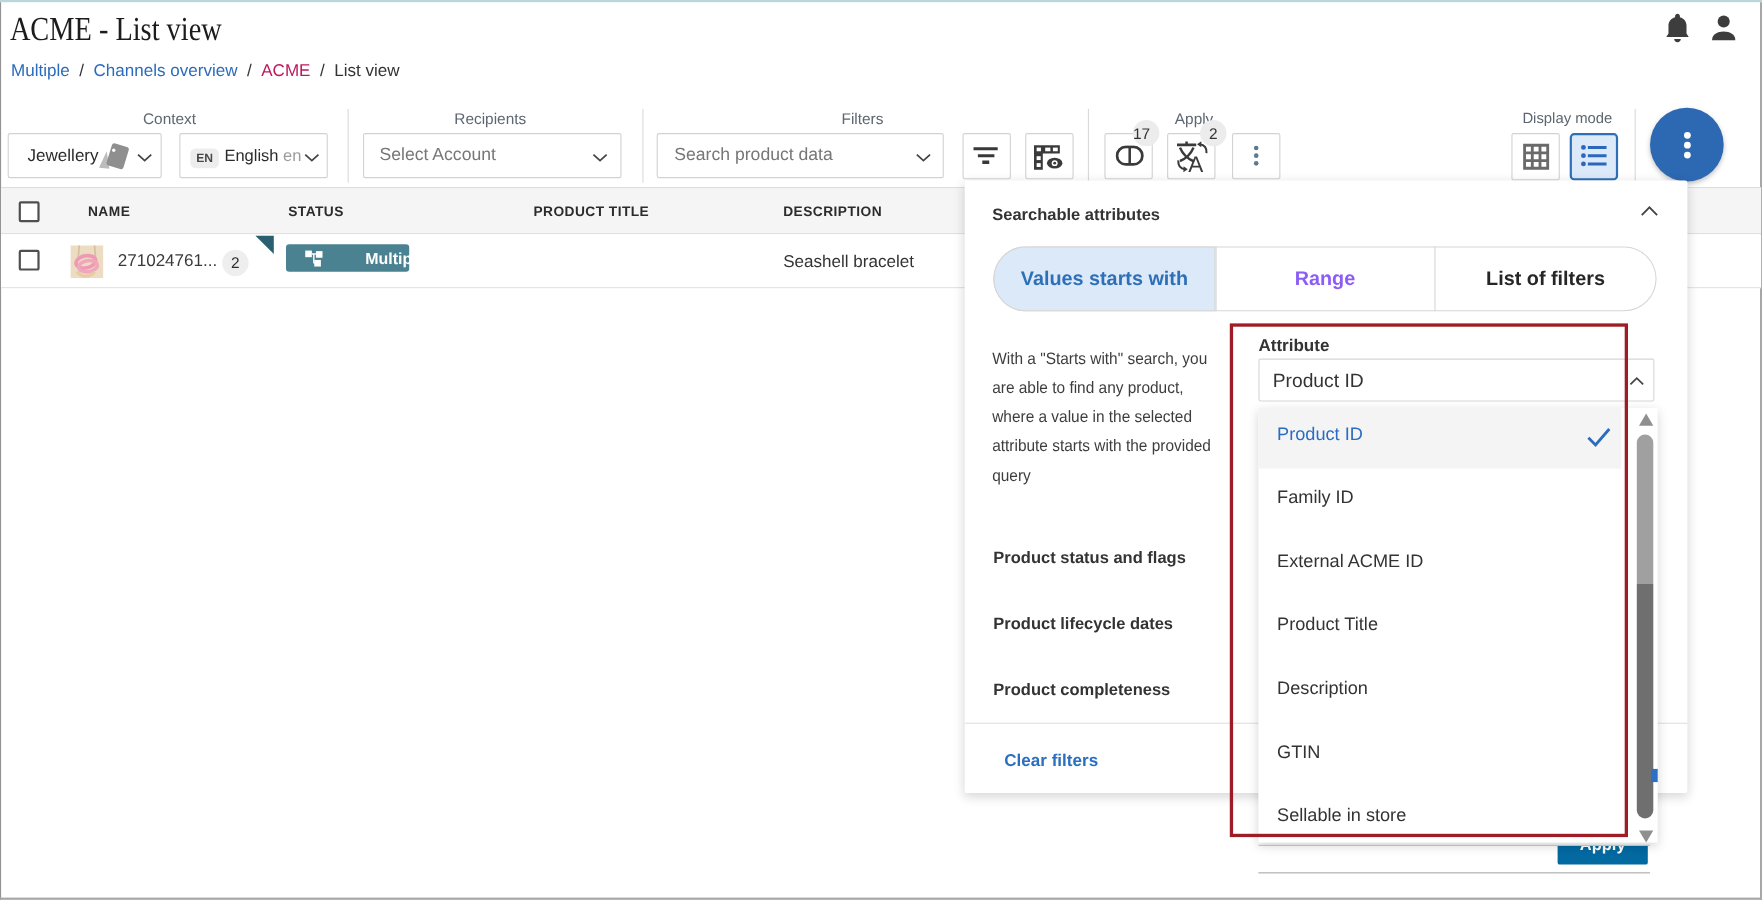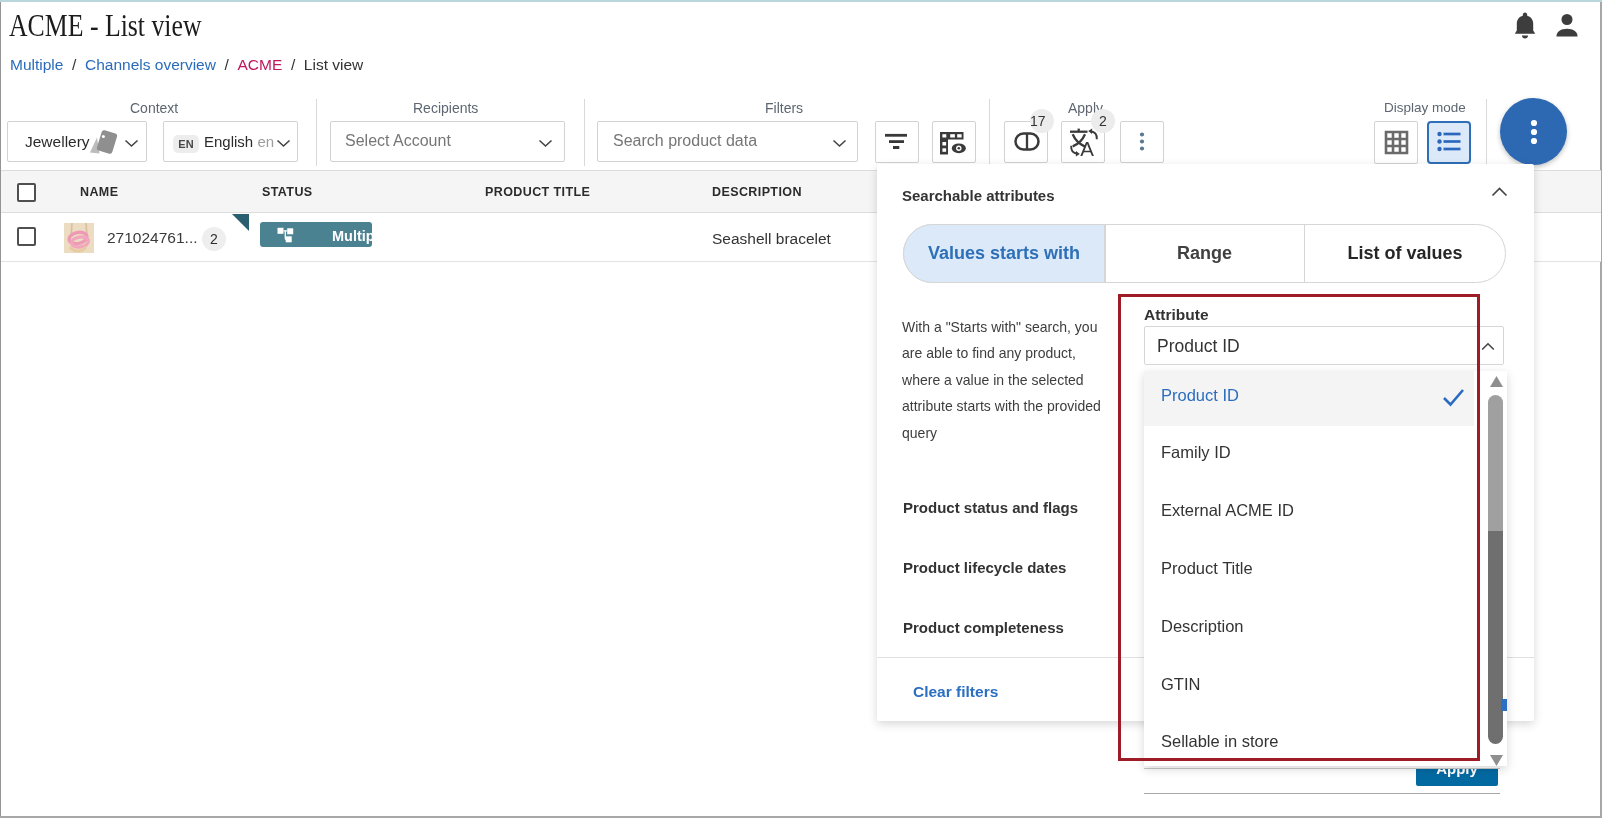--- a/index.html
+++ b/index.html
@@ -184,22 +184,22 @@
 <div class="abs" style="left:902px;top:187px;font-size:15px;font-weight:bold;color:#333;">Searchable attributes</div>
 <svg class="abs" style="left:1491px;top:187px;" width="17" height="10" viewBox="0 0 17 10">
     <path d="M1.5 8.5 L8.5 1.5 L15.5 8.5" fill="none" stroke="#454545" stroke-width="1.7"></path>
   </svg>
 
 <div class="abs" style="left:903px;top:224px;width:603px;height:59px;border:1px solid #d6d6d6;border-radius:30px;background:#fff;"></div>
 <div class="abs" style="left:903px;top:224px;width:202px;height:59px;background:#dce9f8;border:1px solid #d6d6d6;border-radius:30px 0 0 30px;"></div>
 <div class="abs" style="left:1105px;top:224px;width:1px;height:59px;background:#d6d6d6;"></div>
 <div class="abs" style="left:1304px;top:224px;width:1px;height:59px;background:#d6d6d6;"></div>
 <div class="abs" style="left:903px;top:243px;width:202px;text-align:center;font-size:18px;font-weight:bold;color:#2e70b8;">Values starts with</div>
-<div class="abs" style="left:1105px;top:243px;width:199px;text-align:center;font-size:18px;font-weight:bold;color:#404040;">Range</div>
-<div class="abs" style="left:1304px;top:243px;width:202px;text-align:center;font-size:18px;font-weight:bold;color:#262626;">List of values</div>
+<div class="abs" style="left:1105px;top:243px;width:199px;text-align:center;font-size:18px;font-weight:bold;color:#8b5cf6;">Range</div>
+<div class="abs" style="left:1304px;top:243px;width:202px;text-align:center;font-size:18px;font-weight:bold;color:#262626;">List of filters</div>
 
 <div class="abs" style="left:902px;top:313.5px;font-size:15px;color:#3d3d3d;line-height:26.5px;white-space:nowrap;transform:scaleX(0.935);transform-origin:0 0;">With a "Starts with" search, you<br>are able to find any product,<br>where a value in the selected<br>attribute starts with the provided<br>query</div>
 
 <div class="abs" style="left:1144px;top:306px;font-size:15.5px;font-weight:bold;color:#333;">Attribute</div>
 <div class="abs" style="left:1144px;top:326px;width:360px;height:39px;border:1px solid #d6d6d6;border-radius:2px;background:#fff;"></div>
 <div class="abs" style="left:1157px;top:336px;font-size:17.5px;color:#333;">Product ID</div>
 <svg class="abs" style="left:1481px;top:342px;" width="14" height="9" viewBox="0 0 14 9">
     <path class="chev" d="M1.2 7.5 L7 1.8 L12.8 7.5"></path>
   </svg>
 

